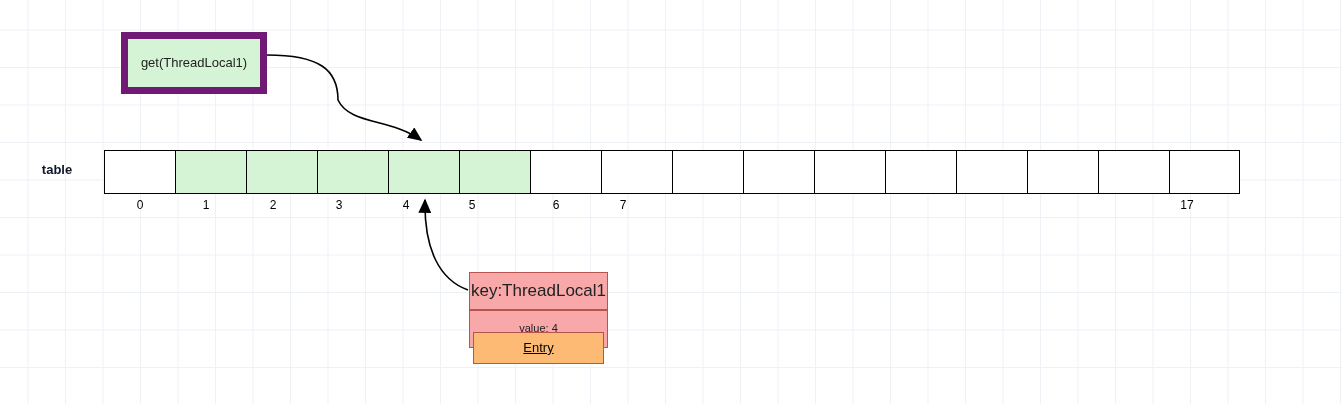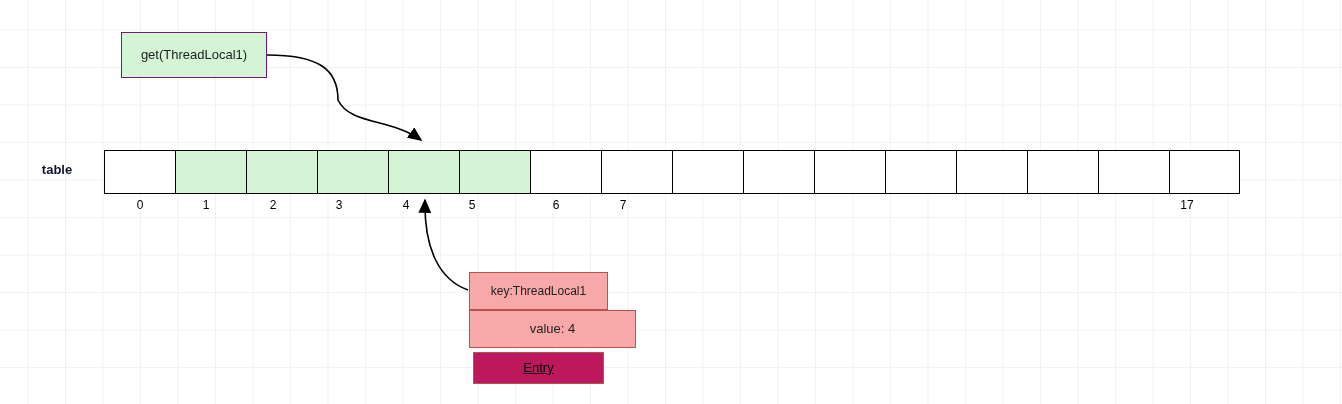--- a/index.html
+++ b/index.html
@@ -35,23 +35,23 @@
     font-size: 13px;
     color: #222222;
     text-align: center;
     line-height: 1.25;
   }
   
   #get-box {
     left: 121px;
     top: 32px;
     width: 146px;
-    height: 46px;
+    height: 62px;
     background: #d5f4d5;
-    border: 1px solid #701a75;
+    border: 7px solid #701a75;
     font-size: 13px;
   }
   
   #table-label {
     left: 30px;
     top: 160px;
     width: 54px;
     height: 20px;
     font-weight: bold;
     font-size: 13px;
@@ -108,38 +108,38 @@
     line-height: 1.6;
   }
   
   #entry-key {
     left: 469px;
     top: 272px;
     width: 139px;
     height: 38px;
     background: #f8a8a8;
     border: 1px solid #b85450;
-    font-size: 12px;
+    font-size: 17px;
   }
   #entry-value {
     left: 469px;
     top: 310px;
-    width: 167px;
+    width: 139px;
     height: 38px;
     background: #f8a8a8;
     border: 1px solid #b85450;
-    font-size: 13px;
+    font-size: 11px;
     text-align: center;
   }
   #entry-label {
     left: 473px;
-    top: 352px;
+    top: 332px;
     width: 131px;
     height: 32px;
-    background: #be185d;
+    background: #fdba74;
     border: 1px solid #b85450;
     font-size: 13px;
     color: #000000;
     text-decoration: underline;
   }
   svg.overlay {
     position: absolute;
     left: 0; top: 0;
     width: 1342px;
     height: 404px;

